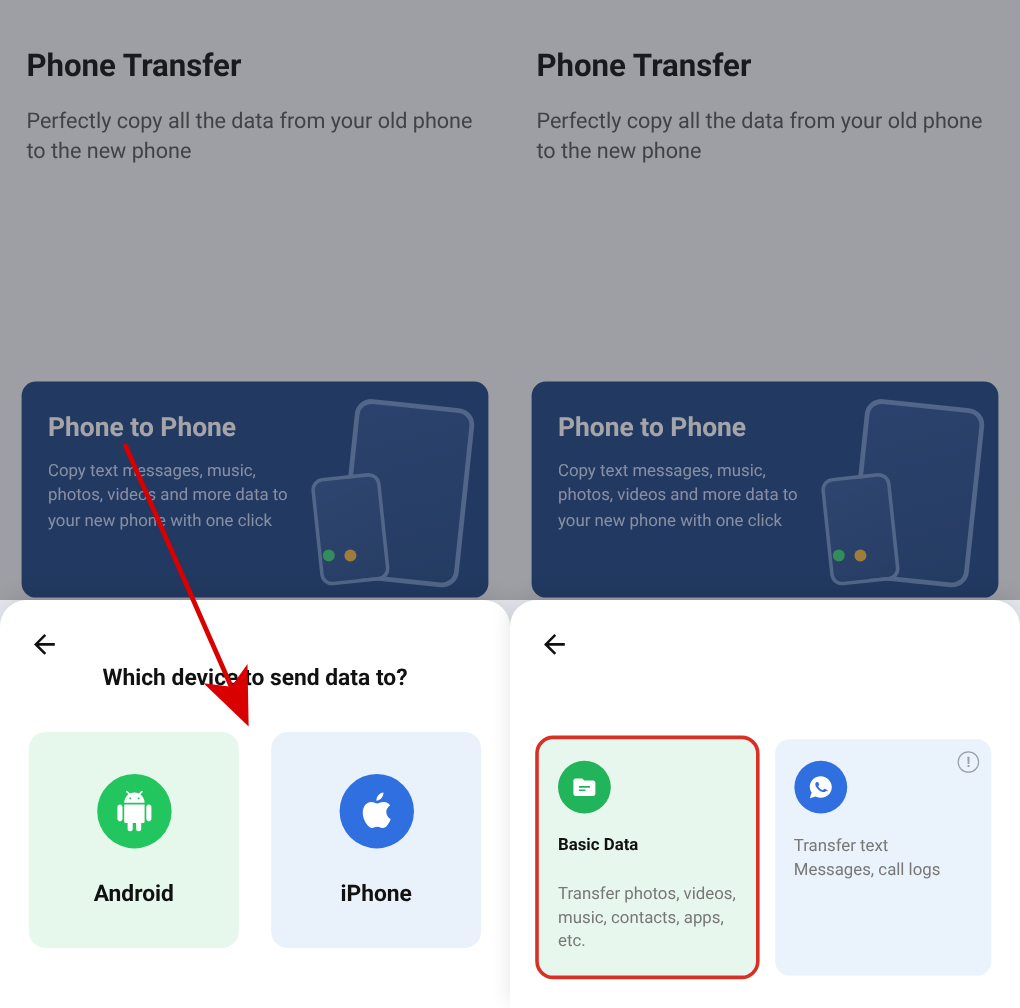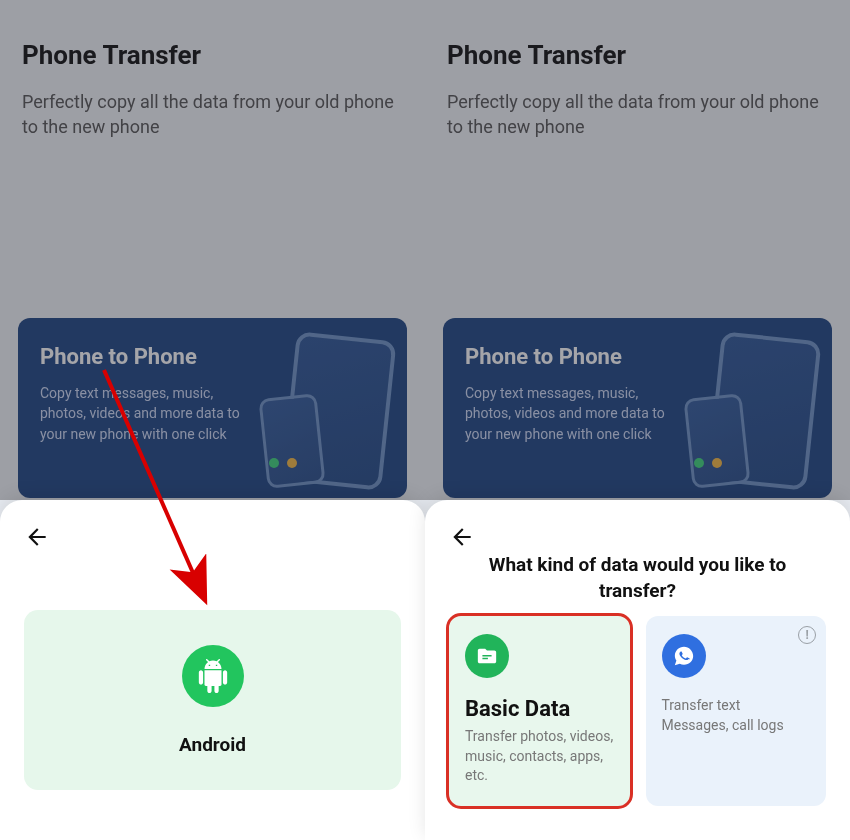--- a/index.html
+++ b/index.html
@@ -77,21 +77,21 @@
     position: relative; flex: 1 1 0; border-radius: 12px; padding: 18px 16px;
     cursor: pointer; min-height: 190px;
   }
   .data-card.green { background: #e8f7ed; }
   .data-card.blue  { background: #eaf2fb; }
   .data-card.selected { outline: 3px solid #d93025; outline-offset: 0; }
   .data-card .chip { width: 44px; height: 44px; border-radius: 50%; display:flex; align-items:center; justify-content:center; margin-bottom: 18px; }
   .data-card .chip.green-bg { background: #21b45a; }
   .data-card .chip.blue-bg  { background: #2f6fe0; }
   .data-card .chip svg { width: 22px; height: 22px; }
-  .data-card .title { font-size: 22px; font-weight: 700; color: #111; margin-bottom: 6px; }
+  .data-card .title { font-size: 14px; font-weight: 700; color: #111; margin-bottom: 24px; }
   .data-card .desc  { font-size: 14px; color: #777; line-height: 1.4; }
   .info-dot {
     position: absolute; right: 10px; top: 10px; width: 18px; height: 18px;
     border: 1.5px solid #9aa0a6; border-radius: 50%; color: #9aa0a6;
     display:flex; align-items:center; justify-content:center; font-size: 12px; font-weight: 700;
   }
 
   
   .arrow-layer { position: absolute; left: 0; top: 0; width: 850px; height: 840px; pointer-events: none; }
 </style>
@@ -135,39 +135,47 @@
     </div>
     <div class="dim"></div>
   </div>
 
   <div class="sheet left">
     <div class="back-arrow">
       <svg viewBox="0 0 24 24">
           <path d="M20 11H7.8l5.6-5.6L12 4l-8 8 8 8 1.4-1.4L7.8 13H20z" fill="#111"></path>
         </svg>
     </div>
+    <div class="sheet-title">Which device to send data to?</div>
     <div class="options">
       <div class="opt-card green">
         <div class="opt-icon green-bg">
           <svg viewBox="0 0 24 24">
               <path fill="#fff" d="M6 18c0 .6.4 1 1 1h1v3.5c0 .8.7 1.5 1.5 1.5S11 23.3 11 22.5V19h2v3.5c0 .8.7 1.5 1.5 1.5S16 23.3 16 22.5V19h1c.6 0 1-.4 1-1V8H6v10zM3.5 8C2.7 8 2 8.7 2 9.5v7C2 17.3 2.7 18 3.5 18S5 17.3 5 16.5v-7C5 8.7 4.3 8 3.5 8zm17 0c-.8 0-1.5.7-1.5 1.5v7c0 .8.7 1.5 1.5 1.5S22 17.3 22 16.5v-7C22 8.7 21.3 8 20.5 8zM15.5 2.1l1.3-1.3c.2-.2.2-.5 0-.7s-.5-.2-.7 0l-1.5 1.5C13.8 1.2 12.9 1 12 1s-1.8.2-2.6.6L7.9.1c-.2-.2-.5-.2-.7 0s-.2.5 0 .7l1.3 1.3C7 3.3 6 5 6 7h12c0-2-1-3.7-2.5-4.9zM10 5H9V4h1v1zm5 0h-1V4h1v1z"></path>
             </svg>
         </div>
         <div class="opt-label">Android</div>
+      </div>
+      <div class="opt-card blue">
+        <div class="opt-icon blue-bg">
+          <svg viewBox="0 0 24 24">
+              <path fill="#fff" d="M17.6 12.5c0-2.6 2.1-3.8 2.2-3.9-1.2-1.8-3.1-2-3.7-2-1.6-.2-3.1.9-3.9.9s-2-.9-3.4-.9c-1.7 0-3.3 1-4.2 2.6-1.8 3.1-.5 7.7 1.3 10.2.9 1.2 1.9 2.6 3.2 2.5 1.3-.1 1.8-.8 3.3-.8s2 .8 3.3.8c1.4 0 2.3-1.3 3.1-2.5.6-.9 1.1-1.8 1.4-2.8-1.5-.6-2.6-2.3-2.6-4.1zM14.8 4.3c.7-.9 1.2-2.1 1.1-3.3-1 .1-2.3.7-3 1.6-.7.8-1.2 2-1.1 3.2 1.2.1 2.3-.6 3-1.5z"></path>
+            </svg>
+        </div>
+        <div class="opt-label">iPhone</div>
       </div>
     </div>
   </div>
 
   <div class="sheet right">
     <div class="back-arrow">
       <svg viewBox="0 0 24 24">
           <path d="M20 11H7.8l5.6-5.6L12 4l-8 8 8 8 1.4-1.4L7.8 13H20z" fill="#111"></path>
         </svg>
     </div>
-    <div class="sheet-title">What kind of data would you like to transfer?</div>
     <div class="data-options">
       <div class="data-card green selected">
         <div class="chip green-bg">
           <svg viewBox="0 0 24 24">
               <path fill="#fff" d="M10 4H4c-1.1 0-2 .9-2 2v12c0 1.1.9 2 2 2h16c1.1 0 2-.9 2-2V8c0-1.1-.9-2-2-2h-8l-2-2zM7 14h6v1.5H7V14zm0-3h10v1.5H7V11z"></path>
             </svg>
         </div>
         <div class="title">Basic Data</div>
         <div class="desc">Transfer photos, videos, music, contacts, apps, etc.</div>
       </div>

